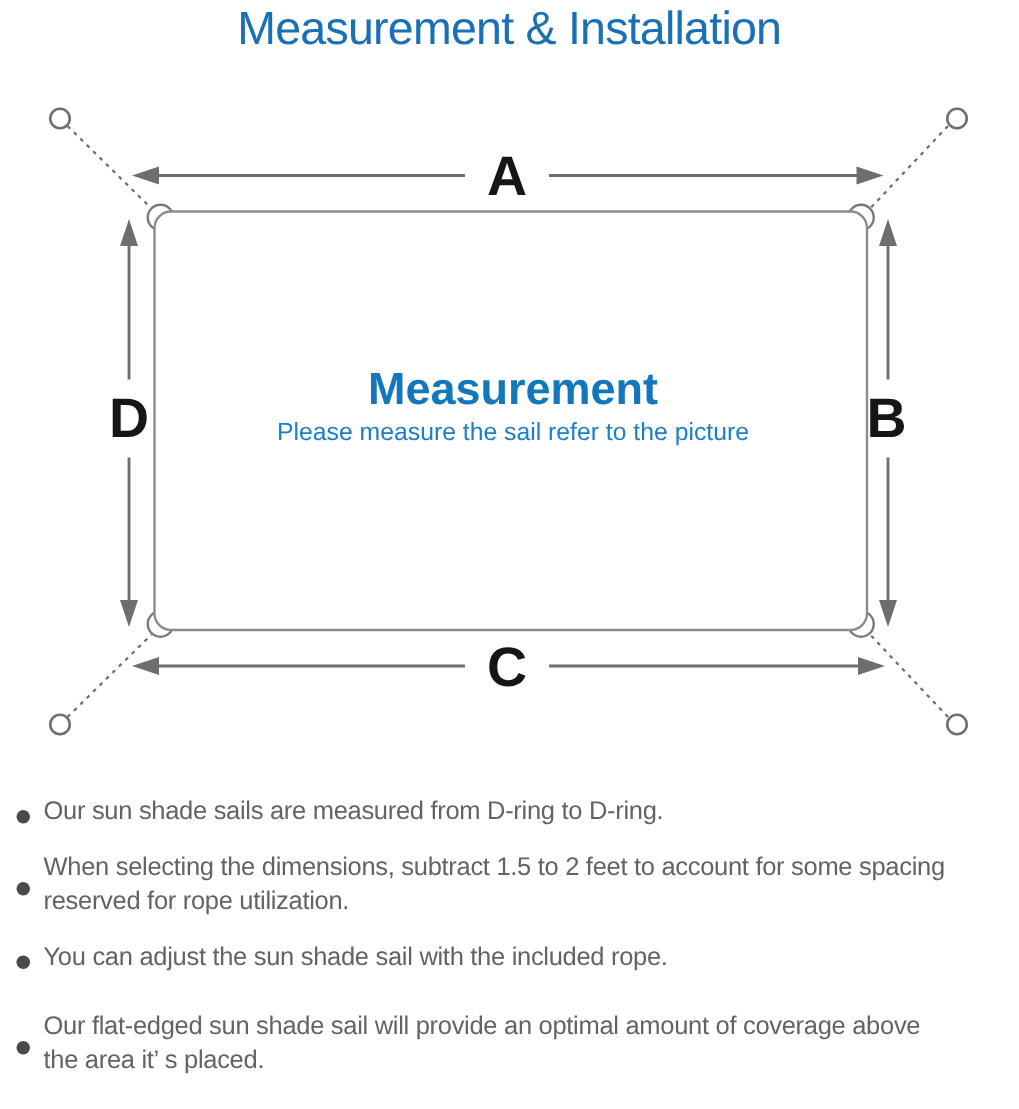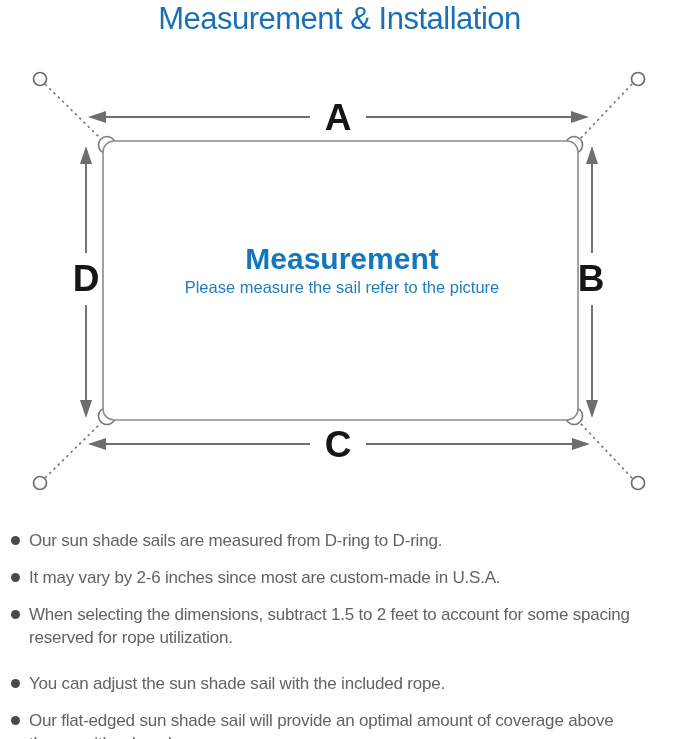--- a/index.html
+++ b/index.html
@@ -29,21 +29,21 @@
   .center-sub { font-size: 16.5px; fill: #1d7ec4; }
 
   .notes {
     position: absolute;
     top: 529px; left: 10px; width: 660px;
     margin: 0; padding: 0;
     list-style: none;
   }
   .notes li {
     display: flex;
-    align-items: flex-start;
+    align-items: center;
     margin: 0 0 14px 0;
   }
   .notes li:nth-child(3) { margin-bottom: 23px; }
   .bullet-dot {
     flex: 0 0 auto;
     width: 9px; height: 9px;
     border-radius: 50%;
     background: #4a4a4a;
     margin: 7px 9px 0 1px;
   }
@@ -122,24 +122,20 @@
     <text class="center-sub" x="342" y="293" text-anchor="middle">Please measure the sail refer to the picture</text>
   </svg>
 
   <ul class="notes">
     <li>
       <span class="bullet-dot"></span>
       <span class="note-text">Our sun shade sails are measured from D-ring to D-ring.</span>
     </li>
     <li>
       <span class="bullet-dot"></span>
-      <span class="note-text">It may vary by 2-6 inches since most are custom-made in U.S.A.</span>
-    </li>
-    <li>
-      <span class="bullet-dot"></span>
       <span class="note-text">When selecting the dimensions, subtract 1.5 to 2 feet to account for some spacing
 reserved for rope utilization.</span>
     </li>
     <li>
       <span class="bullet-dot"></span>
       <span class="note-text">You can adjust the sun shade sail with the included rope.</span>
     </li>
     <li>
       <span class="bullet-dot"></span>
       <span class="note-text">Our flat-edged sun shade sail will provide an optimal amount of coverage above

